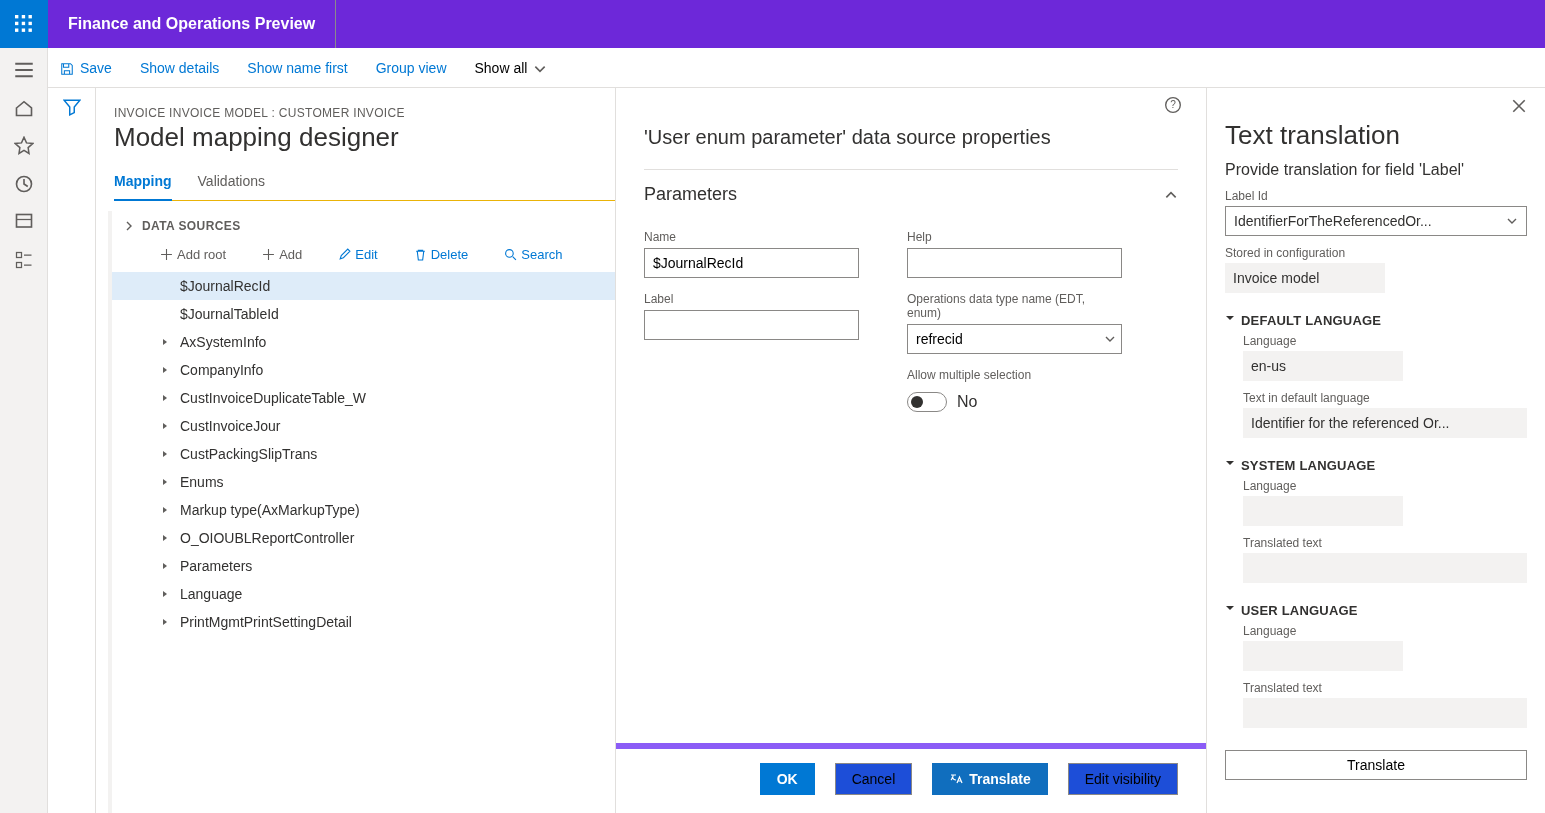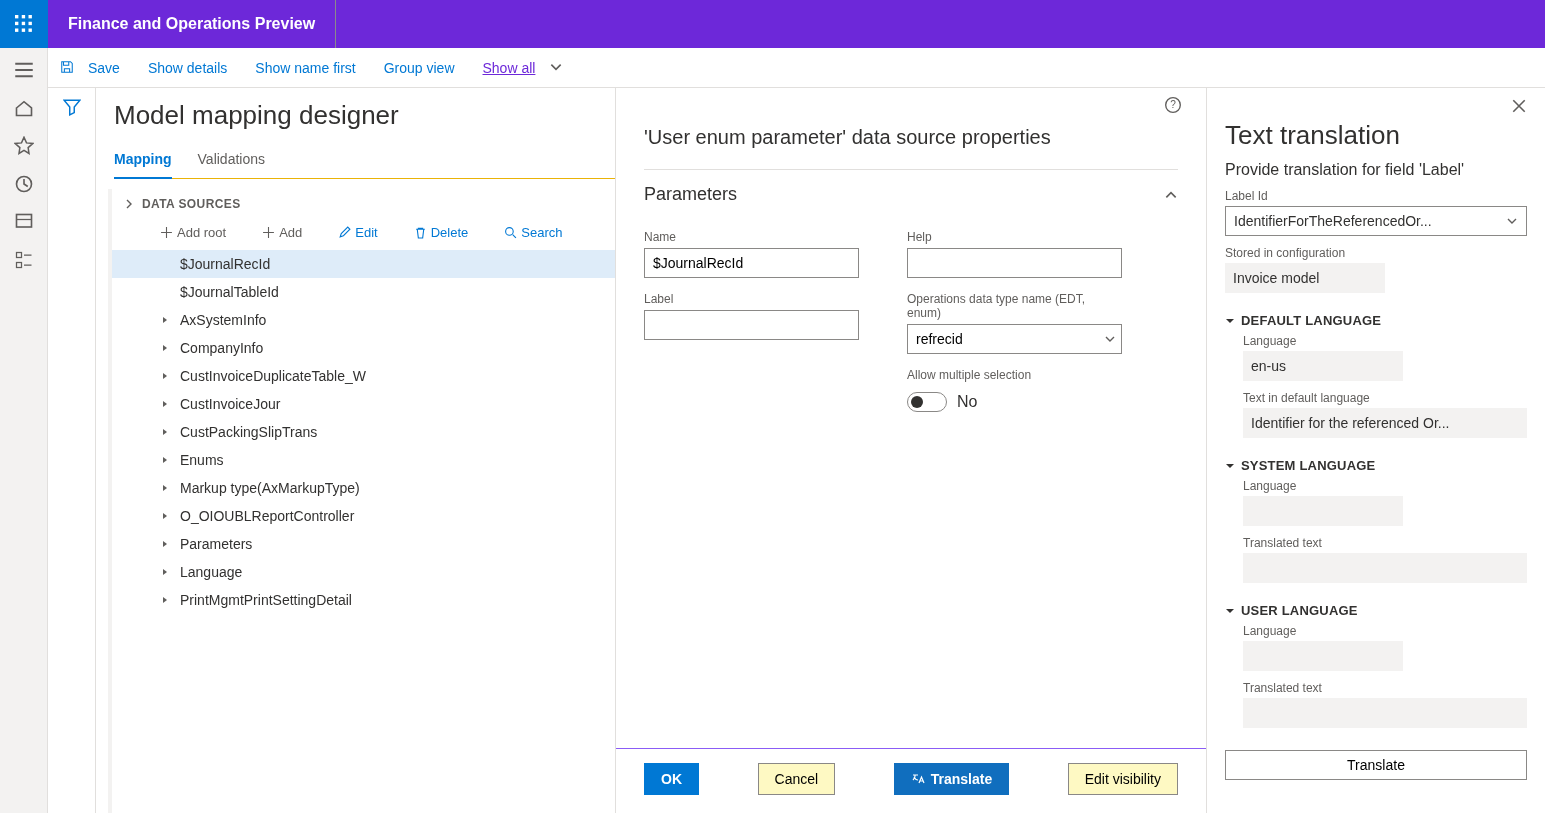--- a/index.html
+++ b/index.html
@@ -14,23 +14,23 @@
 
 
 .main-row { display: flex; flex: 1; min-height: 0; }
 
 
 .leftrail { width: 48px; background: #f3f2f1; display: flex; flex-direction: column; align-items: center; gap: 18px; padding-top: 12px; border-right: 1px solid #e1dfdd; }
 .leftrail .ico { width: 20px; height: 20px; color: #605e5c; display: flex; align-items: center; justify-content: center; }
 
 
 .commandbar { height: 40px; background: #fff; border-bottom: 1px solid #e1dfdd; display: flex; align-items: center; padding: 0 12px; gap: 28px; color: #0078d4; font-size: 14px; }
-.commandbar .cmd { display: flex; align-items: flex-start; gap: 14px; cursor: pointer; }
+.commandbar .cmd { display: flex; align-items: flex-end; gap: 6px; cursor: pointer; }
 .commandbar .cmd svg { width: 14px; height: 14px; }
-.commandbar .cmd.chev { color: #6d28d9; text-decoration: underline; }
+.commandbar .cmd.chev { color: #000000; }
 
 
 .content-wrap { flex: 1; display: flex; flex-direction: column; min-width: 0; }
 .content { flex: 1; display: flex; min-height: 0; }
 .designer-col { width: 520px; padding: 12px 0 0 0; position: relative; border-right: 1px solid #e1dfdd; display: flex; flex-direction: column; min-height: 0; }
 .filter-col { width: 48px; display: flex; justify-content: center; padding-top: 10px; border-right: 1px solid #e1dfdd; }
 .filter-col svg { width: 18px; height: 18px; color: #0078d4; }
 
 .page-area { flex: 1; padding-left: 0; display: flex; flex-direction: column; min-height: 0; }
 .breadcrumb { font-size: 12px; color: #605e5c; letter-spacing: .3px; margin: 6px 0 2px 18px; }
@@ -63,39 +63,39 @@
 .section-head .stitle { font-size: 18px; color: #323130; }
 .section-head svg { width: 14px; height: 14px; color: #605e5c; }
 .form-row { display: flex; gap: 48px; margin: 14px 0 0 0; }
 .fld { display: flex; flex-direction: column; gap: 4px; width: 215px; }
 .fld label { font-size: 12px; color: #605e5c; }
 .fld input[type=text], .fld select { height: 30px; border: 1px solid #8a8886; padding: 0 8px; font-size: 14px; background: #fff; }
 .toggle-wrap { display: flex; align-items: center; gap: 10px; margin-top: 6px; }
 .toggle { width: 40px; height: 20px; border: 1px solid #8a8886; border-radius: 10px; position: relative; background: #fff; }
 .toggle .knob { width: 12px; height: 12px; border-radius: 50%; background: #323130; position: absolute; top: 3px; left: 3px; }
 
-.dialog-footer { padding: 14px 28px 18px 28px; display: flex; justify-content: space-between; gap: 20px; border-top: 1px solid #8b5cf6; }
-.btn { height: 32px; padding: 0 16px; font-size: 14px; border: 1px solid #8a8886; background: #fef9c3; cursor: pointer; display: flex; align-items: center; gap: 6px; }
+.dialog-footer { padding: 14px 28px 18px 28px; display: flex; justify-content: flex-end; gap: 20px; border-top: 6px solid #8b5cf6; }
+.btn { height: 32px; padding: 0 16px; font-size: 14px; border: 1px solid #8a8886; background: #1d4ed8; cursor: pointer; display: flex; align-items: center; gap: 6px; }
 .btn.primary { background: #0078d4; color: #fff; border-color: #0078d4; font-weight: 600; }
 .btn.translate { background: #106ebe; color: #fff; border-color: #106ebe; font-weight: 600; }
 .btn svg { width: 14px; height: 14px; }
 
 
 .right-panel { width: 338px; display: flex; flex-direction: column; padding: 10px 18px 18px 18px; overflow: auto; }
 .right-head { display: flex; justify-content: flex-end; }
 .right-head svg { width: 16px; height: 16px; color: #605e5c; }
 .rtitle { font-size: 26px; margin: 2px 0 10px 0; color: #323130; }
 .rsubtitle { font-size: 16px; margin-bottom: 10px; color: #323130; }
 .rfld { display: flex; flex-direction: column; gap: 3px; margin-bottom: 10px; }
 .rfld label { font-size: 12px; color: #605e5c; }
 .rfld .sel { height: 30px; border: 1px solid #8a8886; display: flex; align-items: center; justify-content: space-between; padding: 0 8px; font-size: 14px; }
 .rfld .ro { height: 30px; background: #f3f2f1; border: none; padding: 0 8px; font-size: 14px; display: flex; align-items: center; }
 .rfld .ro.short { width: 160px; }
 .rsection { margin-top: 10px; }
-.rsection .rshead { display: flex; align-items: center; gap: 6px; font-size: 13px; font-weight: 600; letter-spacing: .2px; color: #323130; margin-bottom: 6px; }
+.rsection .rshead { display: flex; align-items: flex-start; gap: 6px; font-size: 13px; font-weight: 600; letter-spacing: .2px; color: #323130; margin-bottom: 6px; }
 .rsection .rshead svg { width: 10px; height: 10px; }
 .rsection .rfld { margin-left: 18px; }
 .rfld .ro.wide { width: 100%; }
 .rbtn { margin-top: 12px; height: 30px; padding: 0 14px; border: 1px solid #8a8886; background: #fff; font-size: 14px; cursor: pointer; }
 
 </style>
 </head>
 <body>
 
 <div class="topbar">
@@ -184,20 +184,21 @@
 
     <div class="content">
       <div class="filter-col">
         <div><svg viewBox="0 0 16 16">
               <path d="M1 2h14l-5 6v5l-4 2v-7z" fill="none" stroke="#0078d4" stroke-width="1.3"></path>
             </svg></div>
       </div>
 
       <div class="designer-col">
         <div class="page-area">
+          <div class="breadcrumb">INVOICE INVOICE MODEL : CUSTOMER INVOICE</div>
           <div class="page-title">Model mapping designer</div>
           <div class="tabs">
             <div class="tab active">Mapping</div>
             <div class="tab">Validations</div>
           </div>
           <div class="ds-panel">
             <div class="ds-header">
               <svg viewBox="0 0 10 10">
                   <path d="M3 1l4 4-4 4" fill="none" stroke="currentColor" stroke-width="1.4"></path>
                 </svg>

